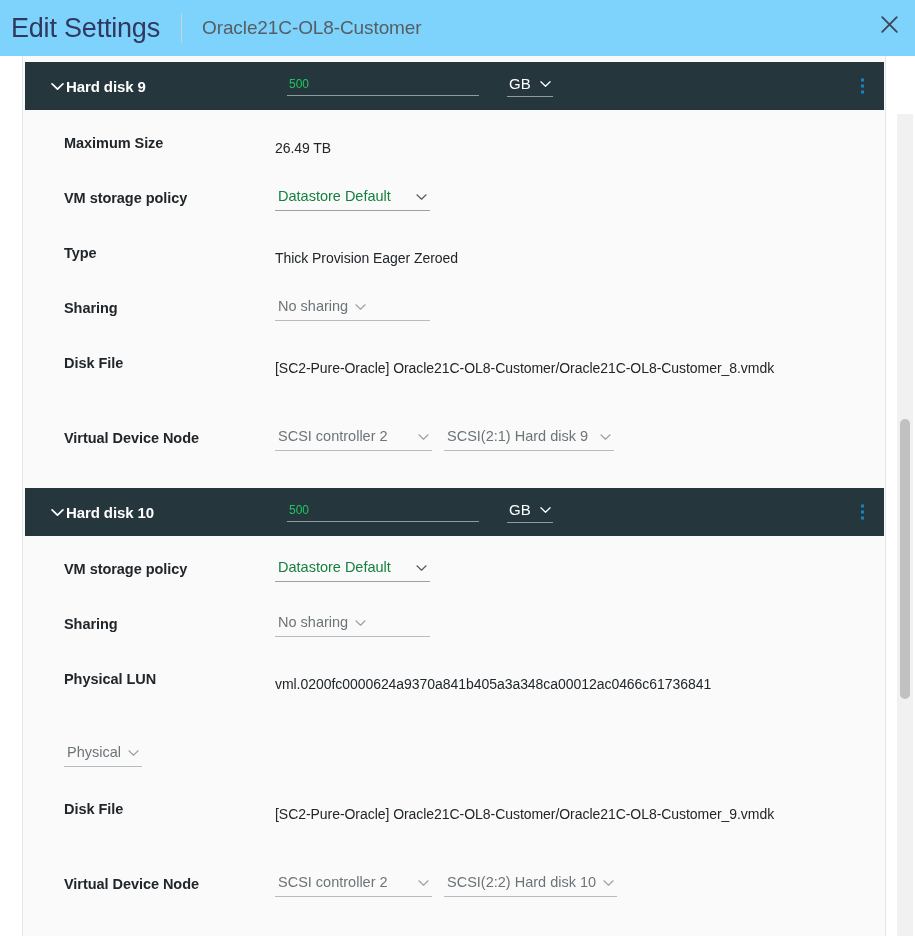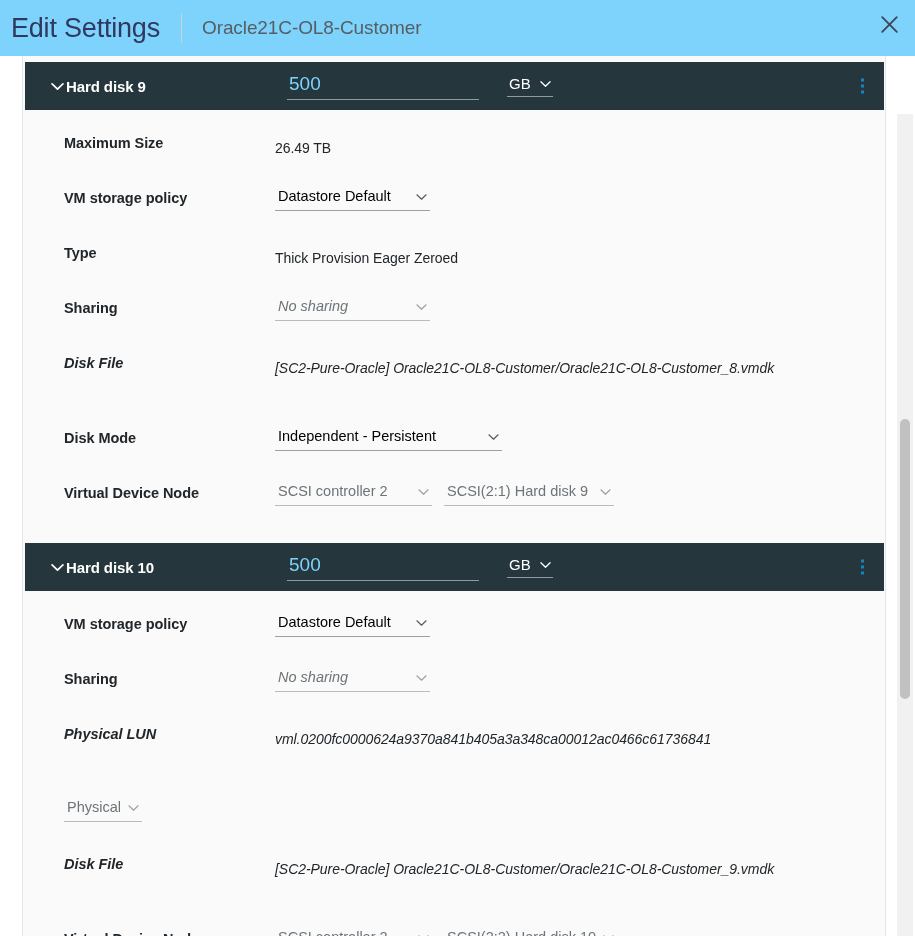--- a/index.html
+++ b/index.html
@@ -100,23 +100,23 @@
     margin-right: 2px;
     line-height: 0;
   }
   .chev svg { display: block; }
 
   .size-input {
     width: 192px;
     background: transparent;
     border: none;
     border-bottom: 1px solid #8d9ca2;
-    color: #7dd3fc;
+    color: #22c55e;
     font-family: "Liberation Sans", sans-serif;
-    font-size: 19px;
+    font-size: 12px;
     padding: 0 0 4px 2px;
     outline: none;
   }
   .unit-select {
     margin-left: 28px;
     border-bottom: 1px solid #8d9ca2;
     padding: 0 2px 4px 2px;
     display: flex;
     align-items: center;
     gap: 9px;
@@ -164,38 +164,38 @@
     letter-spacing: -0.05px;
   }
   .row-value {
     font-size: 14px;
     color: #21262a;
     padding-top: 3px;
     max-width: 560px;
     line-height: 26px;
     letter-spacing: -0.05px;
   }
-  .row.tall { min-height: 75px; font-style: italic; }
+  .row.tall { min-height: 75px; }
 
   
   .dd {
     display: inline-flex;
     align-items: baseline;
     border-bottom: 1px solid #b6bcc0;
     padding: 0 3px 4px 3px;
     color: #6d7478;
     font-size: 14.5px;
     cursor: pointer;
     line-height: 19px;
   }
-  .dd.enabled { color: #000000; border-bottom-color: #9aa1a5; gap: 18px; }
+  .dd.enabled { color: #15803d; border-bottom-color: #9aa1a5; gap: 18px; }
   .dd .cap { white-space: nowrap; }
   .dd .arrow { margin-left: 7px; display: inline-block; line-height: 0; }
   .dd .arrow svg { display: block; }
-  .dd.wide  { min-width: 155px; justify-content: space-between; font-style: italic; }
+  .dd.wide  { min-width: 155px; justify-content: flex-start; }
   .dd.wide2 { min-width: 227px; justify-content: space-between; }
   .dd.node  { min-width: 157px; justify-content: space-between; }
   .dd.node2 { min-width: 170px; justify-content: space-between; }
   .dd-group { display: flex; gap: 12px; align-items: center; }
 
   
   .scrollbar-track {
     position: absolute;
     top: 58px;
     right: 2px;
@@ -283,31 +283,20 @@
               <span class="arrow">
                 <svg width="11" height="8" viewBox="0 0 12 8">
                   <path d="M1 1.6 L6 6.4 L11 1.6" fill="none" stroke="#9ba2a6" stroke-width="1.3" stroke-linecap="round" stroke-linejoin="round"></path>
                 </svg>
               </span>
             </div>
           </div>
           <div class="row tall">
             <div class="row-label">Disk File</div>
             <div class="row-value">[SC2-Pure-Oracle] Oracle21C-OL8-Customer/Oracle21C-OL8-Customer_8.vmdk</div>
-          </div>
-          <div class="row">
-            <div class="row-label">Disk Mode</div>
-            <div class="dd wide2 enabled">
-              <span class="cap">Independent - Persistent</span>
-              <span class="arrow">
-                <svg width="11" height="8" viewBox="0 0 12 8">
-                  <path d="M1 1.6 L6 6.4 L11 1.6" fill="none" stroke="#555d62" stroke-width="1.3" stroke-linecap="round" stroke-linejoin="round"></path>
-                </svg>
-              </span>
-            </div>
           </div>
           <div class="row">
             <div class="row-label">Virtual Device Node</div>
             <div class="dd-group">
               <div class="dd node">
                 <span class="cap">SCSI controller 2</span>
                 <span class="arrow">
                   <svg width="11" height="8" viewBox="0 0 12 8">
                     <path d="M1 1.6 L6 6.4 L11 1.6" fill="none" stroke="#9ba2a6" stroke-width="1.3" stroke-linecap="round" stroke-linejoin="round"></path>
                   </svg>

